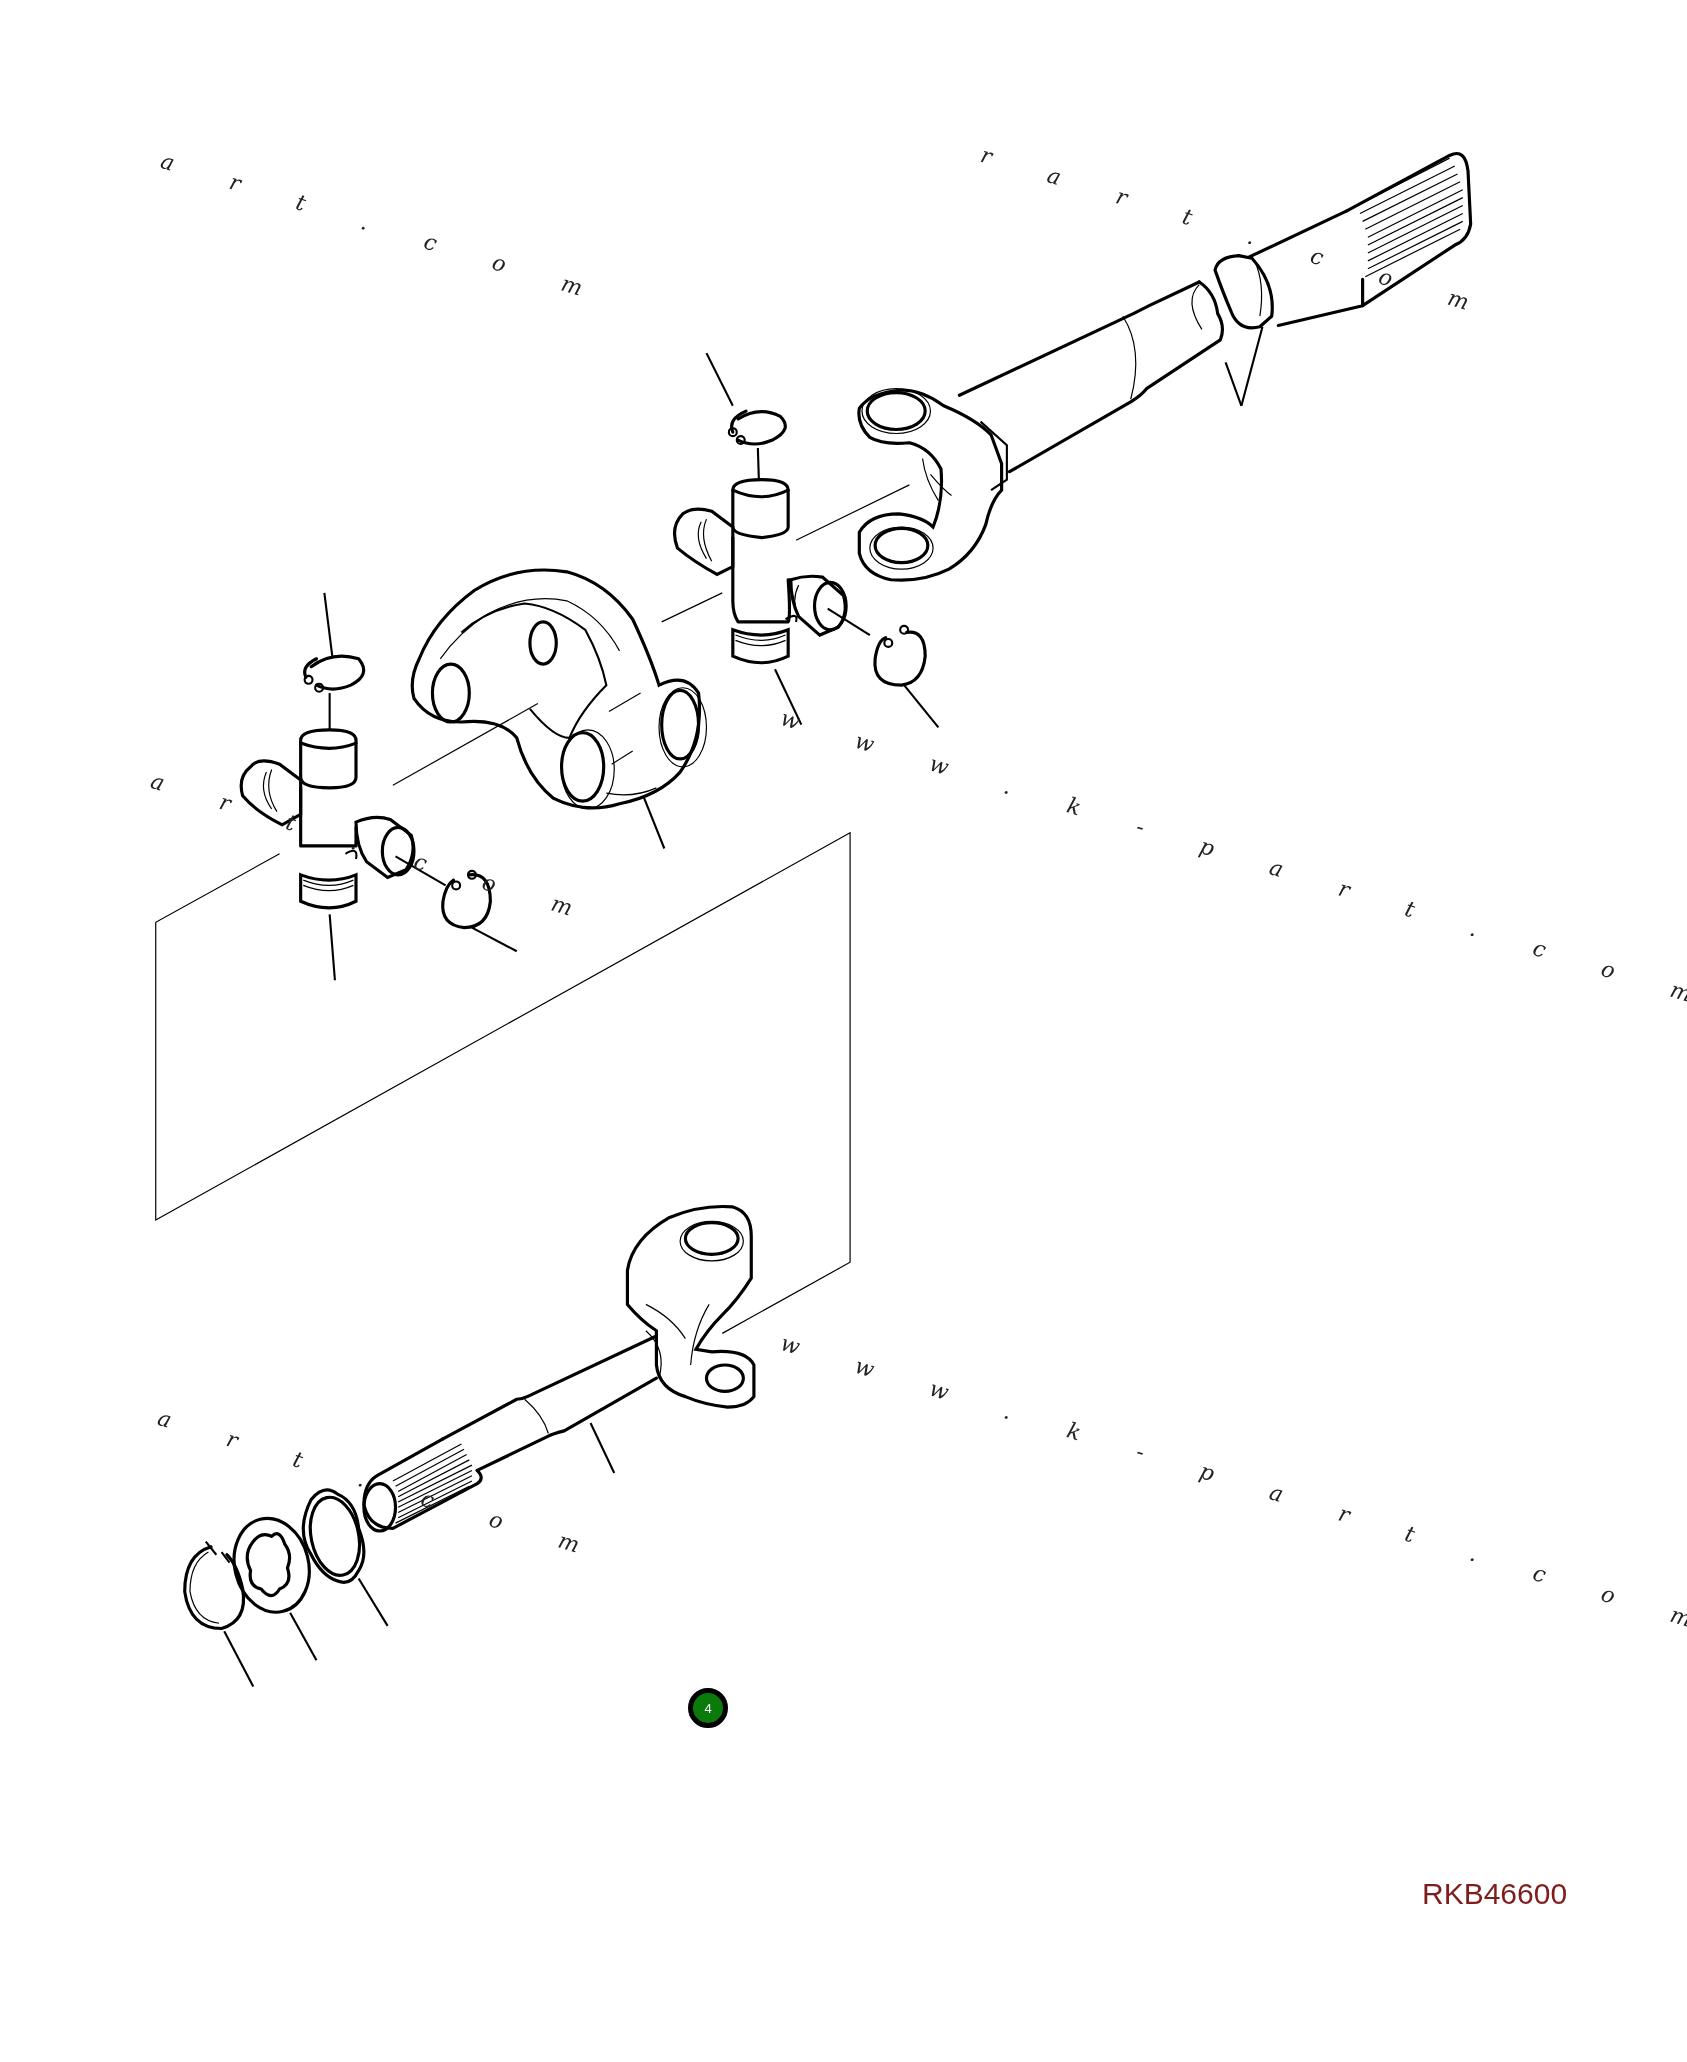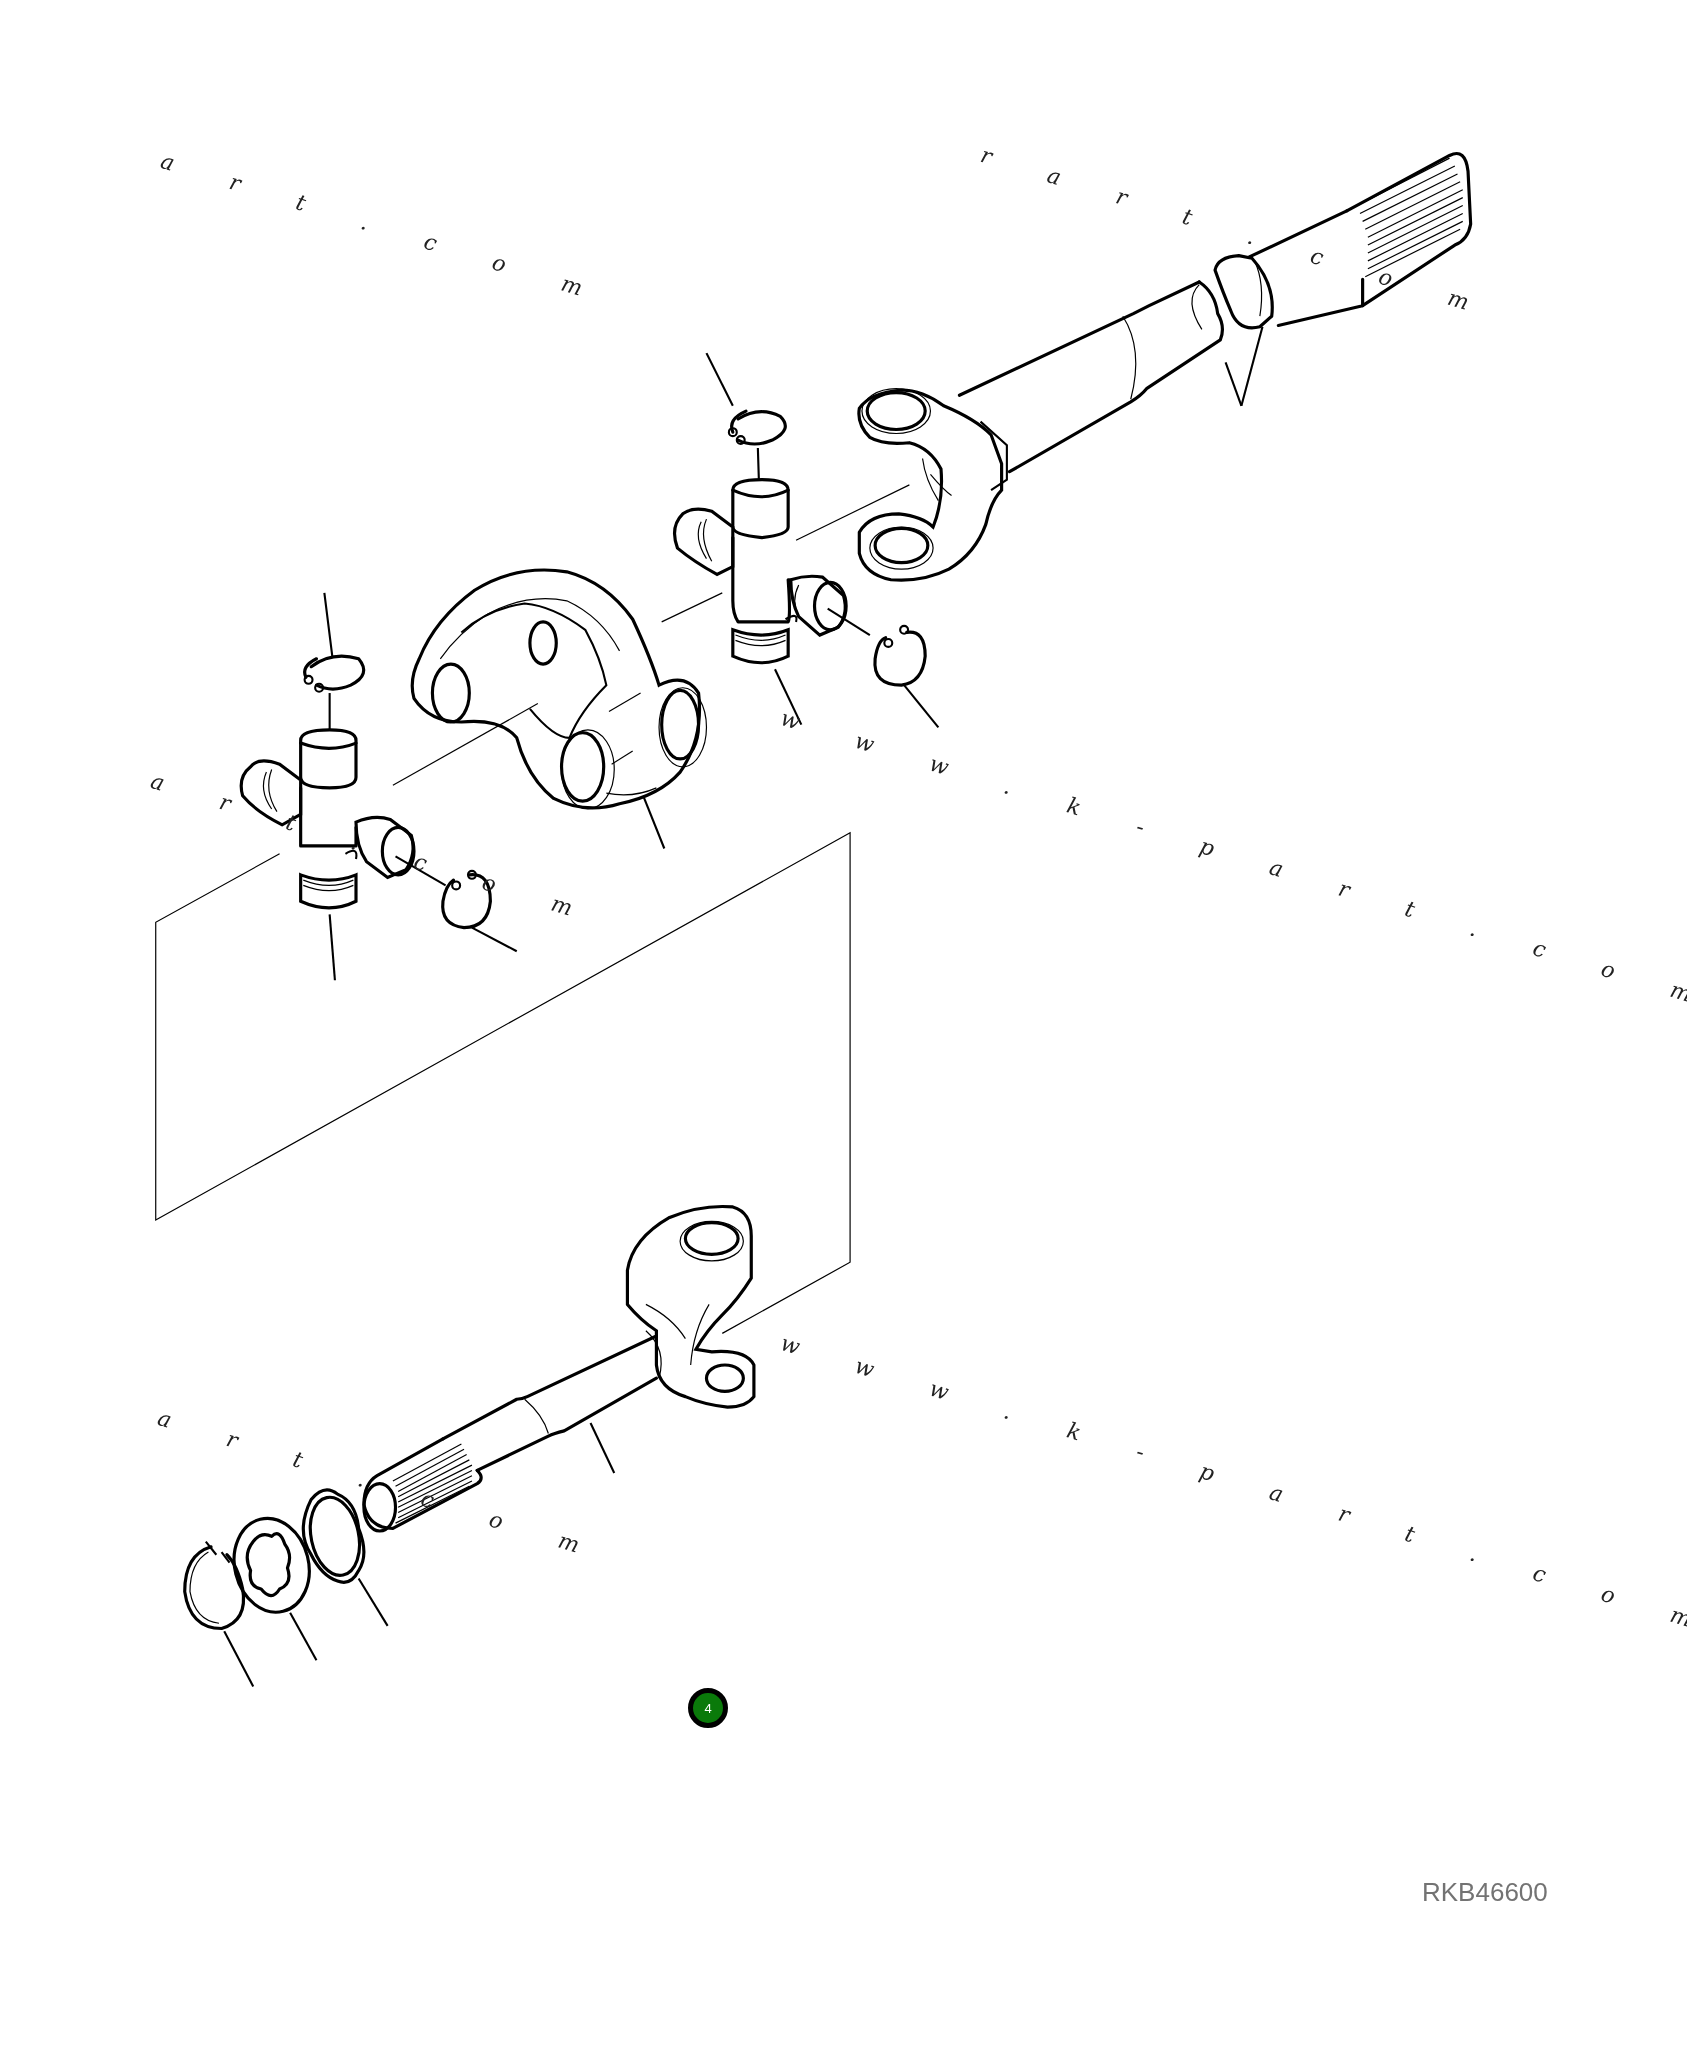--- a/index.html
+++ b/index.html
@@ -1,20 +1,20 @@
 <!DOCTYPE html>
 <html><head>
 <meta charset="utf-8">
 <style>
   html, body { margin:0; padding:0; background:#ffffff; }
   body { width:1687px; height:2062px; position:relative; overflow:hidden; font-family:"Liberation Sans", sans-serif; }
   #diagram { position:absolute; left:0; top:0; width:1687px; height:2062px; }
   .wm { position:absolute; font-family:"DejaVu Serif", serif; font-style:italic; color:#222; font-size:22px; letter-spacing:26px; white-space:nowrap; transform-origin:left top; }
   .hotspot { position:absolute; width:40px; height:40px; border-radius:50%; background:#0a7a0a; border:5px solid #000; box-sizing:border-box; color:#fff; font-size:13px; display:flex; align-items:center; justify-content:center; cursor:pointer; }
-  .code { position:absolute; font-size:26px; color:#737373; }
+  .code { position:absolute; font-size:30px; color:#7f1d1d; }
   svg .thick { fill:none; stroke:#000; stroke-width:2.4; stroke-linejoin:round; stroke-linecap:round; }
   svg .med { fill:none; stroke:#000; stroke-width:1.6; }
   svg .thin { fill:none; stroke:#000; stroke-width:0.9; }
   svg .fillw { fill:#fff; stroke:#000; stroke-width:2.4; }
 </style>
 </head>
 <body>
 
 <svg id="diagram" viewBox="0 0 1280 1565" xmlns="http://www.w3.org/2000/svg">
 

